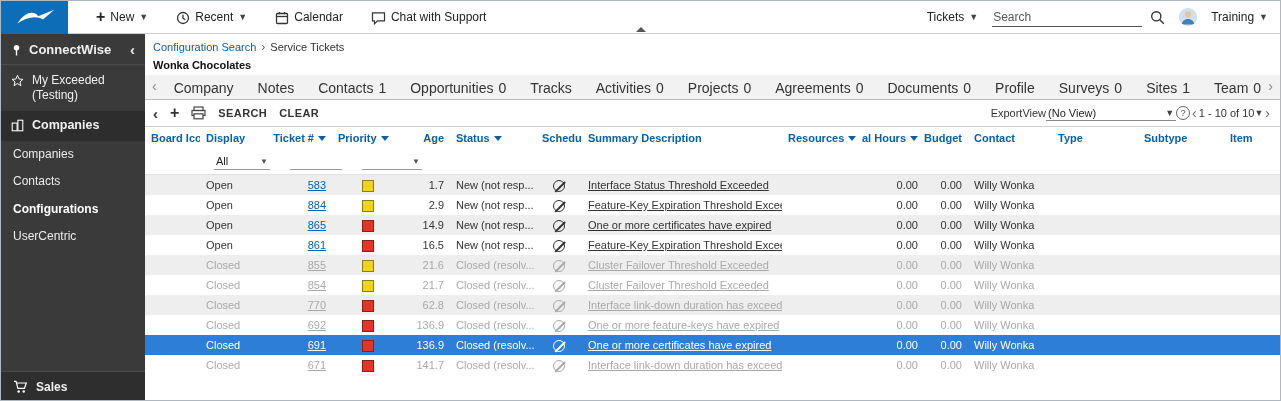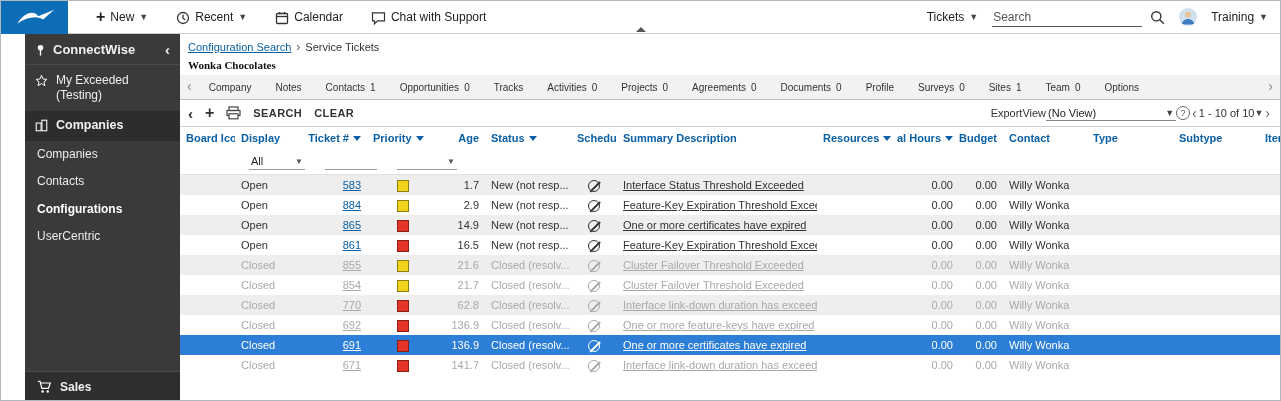--- a/index.html
+++ b/index.html
@@ -17,45 +17,45 @@
   .searchbox { display:flex; align-items:center; gap:8px; }
   .searchbox input { border:none; outline:none; border-bottom:1px solid #555; width:150px; font-size:12px; padding:2px 1px; color:#333; background:transparent; }
   .searchbox input::placeholder { color:#555; }
   .avatar { width:18px; height:18px; border-radius:50%; overflow:hidden; background:#cfe0ef; cursor:pointer; flex:0 0 auto; }
   .topbar-collapse { position:absolute; left:50%; bottom:1px; transform:translateX(-50%); width:0; height:0; border-left:5px solid transparent; border-right:5px solid transparent; border-bottom:5px solid #555; cursor:pointer; }
 
   
   .body { display:flex; height:367px; }
 
   
-  .sidebar { width:155px; background:var(--sidebar-bg); color:#f0f0f0; flex:0 0 auto; position:relative; font-size:12px;margin-left:24px; }
+  .sidebar { width:144px; background:var(--sidebar-bg); color:#f0f0f0; flex:0 0 auto; position:relative; font-size:12px; }
   .brand-row { height:31px; display:flex; align-items:center; gap:7px; padding:0 10px; font-size:13px; font-weight:bold; border-bottom:1px solid #4b4b4b; cursor:pointer; }
   .brand-row .spacer { flex:1; }
   .brand-collapse { font-size:15px; color:#e8e8e8; cursor:pointer; }
   .side-item { display:flex; align-items:flex-start; gap:8px; padding:8px 10px; cursor:pointer; line-height:1.25; }
   .side-item.fav { font-size:12px; }
   .side-item.module { font-weight:bold; font-size:12.5px; background:rgba(0,0,0,.22); padding:7px 10px; }
   .side-sub { padding:6px 12px; color:#ececec; cursor:pointer; line-height:1.3; }
   .side-sub.active { font-weight:bold; color:#fff; }
   .side-footer { position:absolute; bottom:0; left:0; right:0; height:30px; display:flex; align-items:center; gap:8px; padding:0 12px; background:#2e2e2e; border-top:1px solid #4b4b4b; font-weight:bold; cursor:pointer; }
   .sicon { flex:0 0 auto; display:inline-flex; margin-top:1px; }
 
   
   .main { flex:1; background:#fff; overflow:hidden; display:flex; flex-direction:column; }
   .crumb-block { padding:6px 8px 4px 8px; }
   .breadcrumb { font-size:11px; color:#333; display:flex; align-items:center; gap:5px; }
-  .breadcrumb a { color:var(--accent-blue); text-decoration:underline; cursor:pointer; }
+  .breadcrumb a { color:var(--accent-blue); cursor:pointer; }
   .breadcrumb .sep { color:#666; font-size:12px; }
-  .company-name { font-size:11px; font-weight:bold; color:#111; margin-top:5px;font-family:Liberation Serif, serif; }
+  .company-name { font-size:11px; font-weight:bold; color:#111; margin-top:5px; }
 
   
   .tabsbar { display:flex; align-items:flex-end; background:#f2f2f2; border-bottom:1px solid #bdbdbd; height:25px; padding:0 2px; }
   .tab-scroll { color:#888; font-size:14px; padding:0 5px 3px 5px; cursor:pointer; align-self:center; }
   .tabs { display:flex; overflow:hidden; white-space:nowrap; flex:1; height:25px; align-items:flex-end; }
-  .tab { font-size:10px; color:#333; padding:5px 11px; cursor:pointer; display:inline-flex; gap:5px; align-items:center; border:1px solid transparent; border-bottom:none; height:24px; }
+  .tab { font-size:14px; color:#333; padding:5px 11px; cursor:pointer; display:inline-flex; gap:5px; align-items:center; border:1px solid transparent; border-bottom:none; height:24px; }
   .tab .tcount { color:#333; }
   .tab.active { background:#fff; border-color:#bdbdbd; margin-bottom:-1px; height:26px; border-bottom:1px solid #fff; font-weight:bold; }
 
   
   .toolbar { display:flex; align-items:center; height:27px; border-bottom:1px solid #cfcfcf; padding:0 8px; gap:12px; font-size:11px; color:#333; }
   .tool-icon { cursor:pointer; display:inline-flex; align-items:center; color:#333; }
   .tool-back { font-size:15px; font-weight:bold; }
   .tool-plus { font-size:16px; font-weight:bold; }
   .text-btn { background:none; border:none; font-family:inherit; font-size:11px; font-weight:600; letter-spacing:.4px; color:#333; cursor:pointer; padding:0; }
   .toolbar-right { margin-left:auto; display:flex; align-items:center; }

